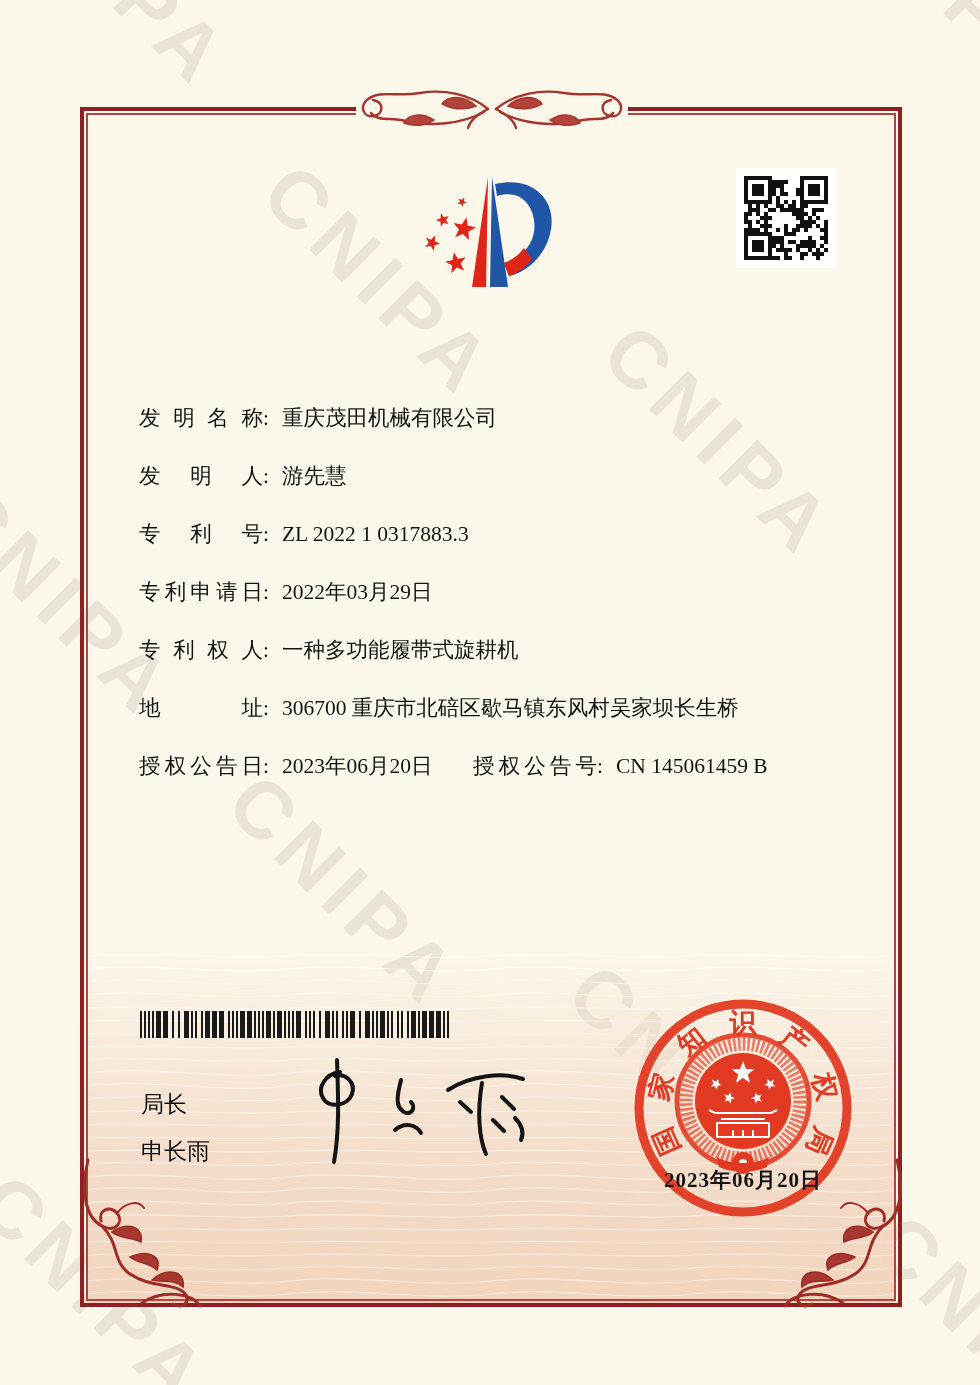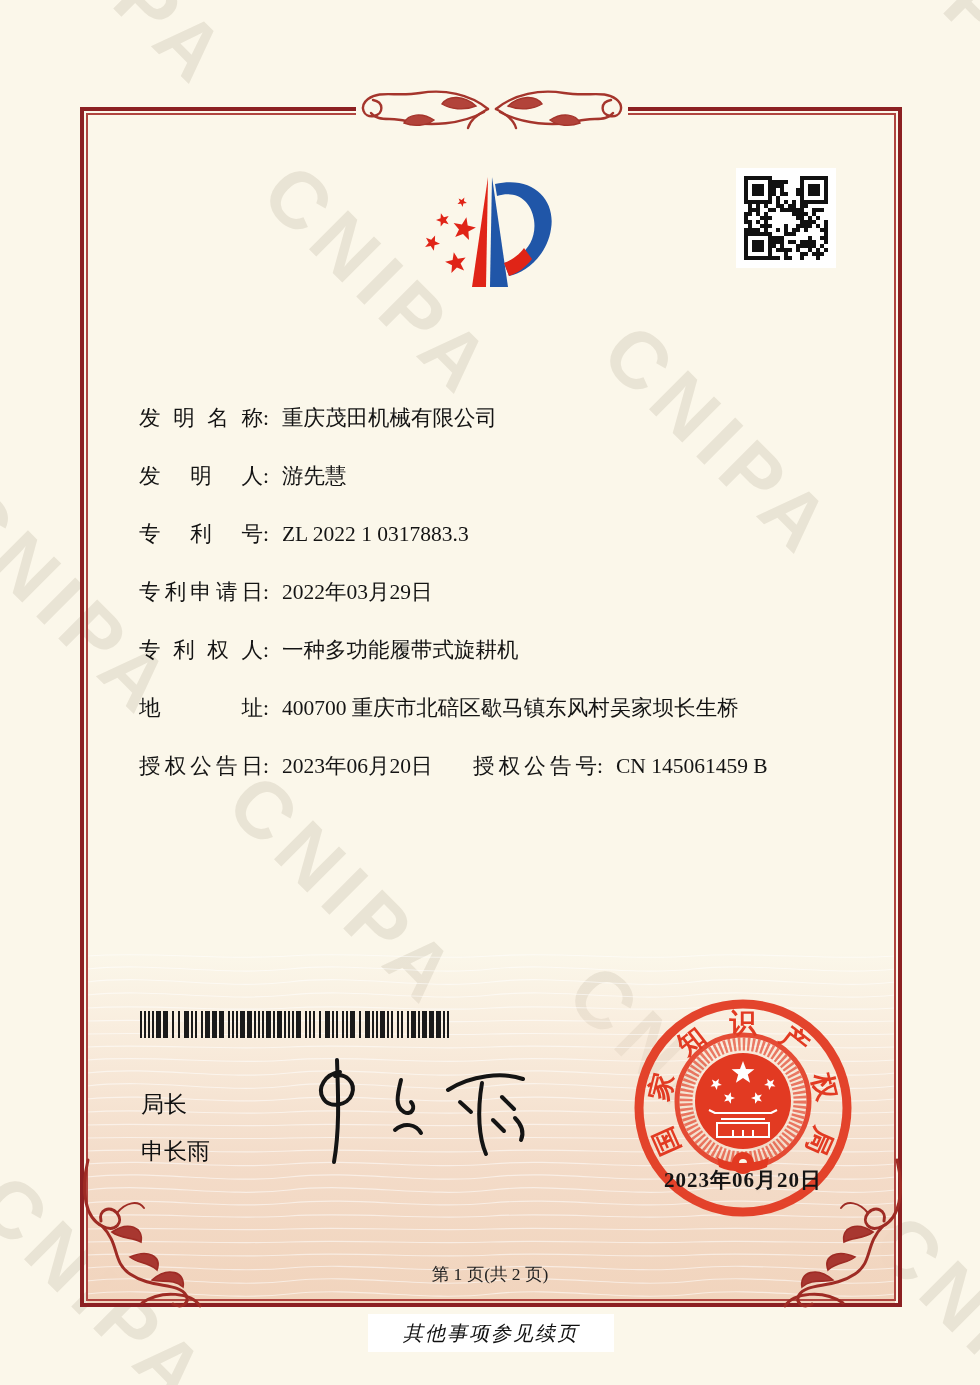--- a/index.html
+++ b/index.html
@@ -465,21 +465,21 @@
         </span>
         <span class="fcolon">:</span>
       <span class="fvalue">一种多功能履带式旋耕机</span>
     </div>
     <div class="frow">
       <span class="flabel">
           <span>地</span>
           <span>址</span>
         </span>
         <span class="fcolon">:</span>
-      <span class="fvalue">400700 重庆市北碚区歇马镇东风村吴家坝长生桥</span>
+      <span class="fvalue">306700 重庆市北碚区歇马镇东风村吴家坝长生桥</span>
     </div>
     <div class="frow">
       <span class="flabel">
           <span>授</span>
           <span>权</span>
           <span>公</span>
           <span>告</span>
           <span>日</span>
         </span>
         <span class="fcolon">:</span>
@@ -666,16 +666,14 @@
         <span class="seal-ring-char" style="transform: rotate(-76deg) translateY(-84px);">家</span>
         <span class="seal-ring-char" style="transform: rotate(-38deg) translateY(-84px);">知</span>
         <span class="seal-ring-char" style="transform: rotate(0deg) translateY(-84px);">识</span>
         <span class="seal-ring-char" style="transform: rotate(38deg) translateY(-84px);">产</span>
         <span class="seal-ring-char" style="transform: rotate(76deg) translateY(-84px);">权</span>
         <span class="seal-ring-char" style="transform: rotate(114deg) translateY(-84px);">局</span>
       </div>
   </div>
   <div class="seal-date">2023年06月20日</div>
 
-  <div class="pagination">第 1 页(共 2 页)</div>
-  <div class="notebox">其他事项参见续页</div>
 
 </div>
 
 </body></html>

